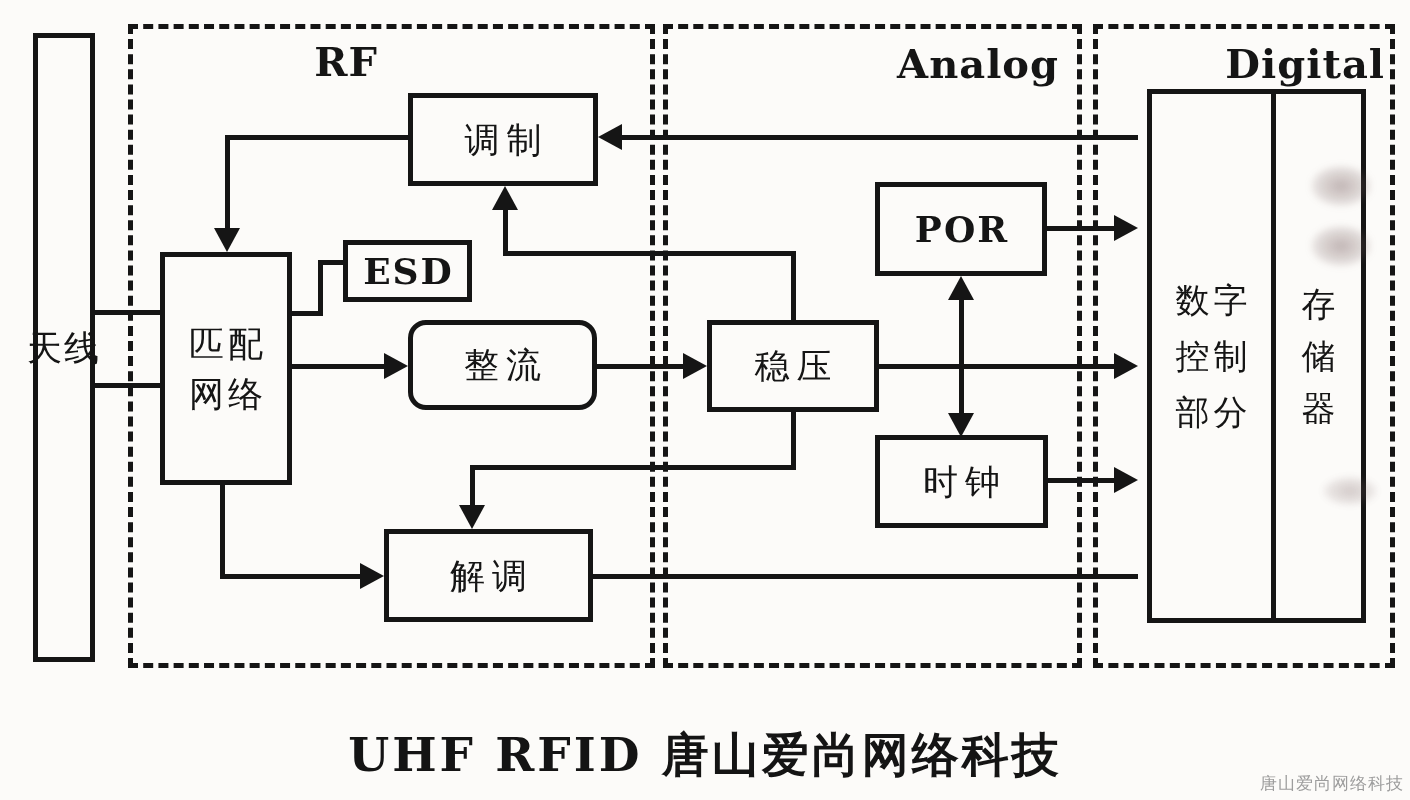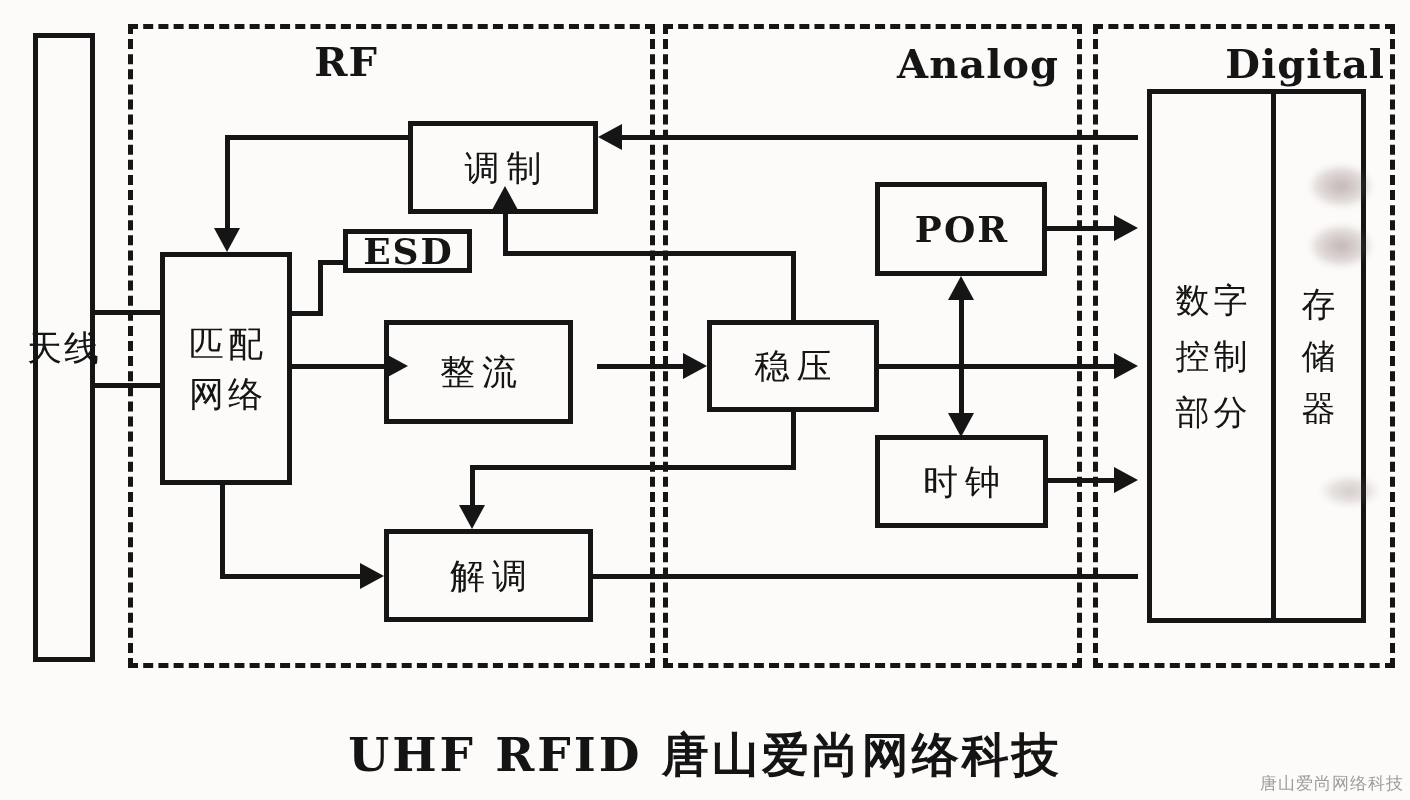--- a/index.html
+++ b/index.html
@@ -74,34 +74,34 @@
   <div class="sec" style="left:1093px;top:24px;width:292px;height:634px;"></div>
 
   <div class="sec-label" style="left:128px;top:42px;width:250px;">RF</div>
   <div class="sec-label" style="left:650px;top:44px;width:409px;">Analog</div>
   <div class="sec-label" style="left:1093px;top:44px;width:292px;">Digital</div>
 
   <div class="box" style="left:33px;top:33px;width:62px;height:629px;">
     <div class="lbl" style="letter-spacing:2px;text-indent:0;">天线</div>
   </div>
 
-  <div class="box" style="left:408px;top:93px;width:190px;height:93px;margin-top:28px;">
+  <div class="box" style="left:408px;top:93px;width:190px;height:93px;">
     <div class="lbl">调制</div>
   </div>
 
-  <div class="box" style="left:343px;top:229px;width:129px;height:44px;text-align:center;">
+  <div class="box" style="left:343px;top:240px;width:129px;height:62px;text-align:center;">
     <div class="lbl latin">ESD</div>
   </div>
 
   <div class="box" style="left:160px;top:252px;width:132px;height:233px;">
     <div class="lbl" style="letter-spacing:4px;text-indent:4px;">匹配</div>
     <div class="lbl" style="letter-spacing:4px;text-indent:4px;">网络</div>
   </div>
 
-  <div class="box" style="left:384px;top:320px;width:189px;height:104px;">
+  <div class="box" style="left:408px;top:320px;width:189px;height:90px;border-radius:18px;">
     <div class="lbl">整流</div>
   </div>
 
   <div class="box" style="left:384px;top:529px;width:209px;height:93px;">
     <div class="lbl">解调</div>
   </div>
 
   <div class="box" style="left:707px;top:320px;width:172px;height:92px;">
     <div class="lbl">稳压</div>
   </div>

